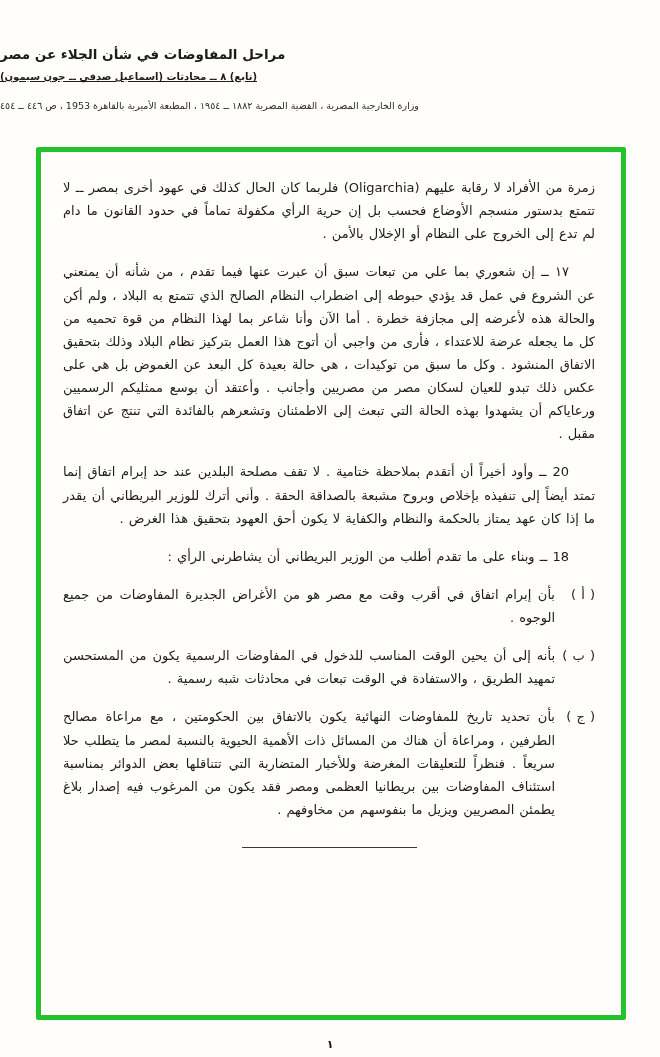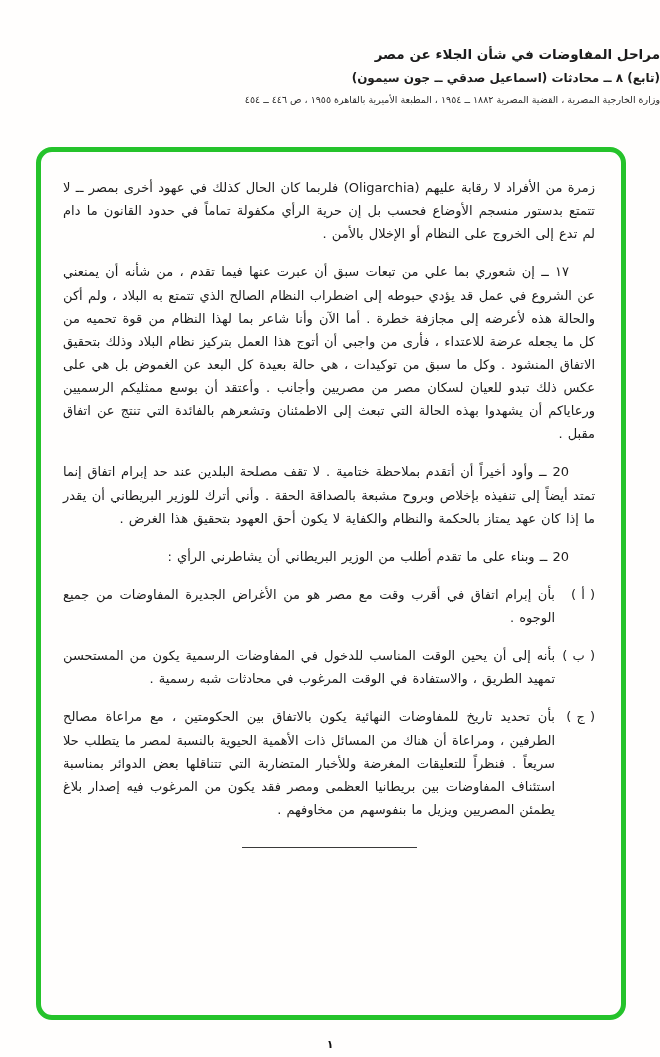--- a/index.html
+++ b/index.html
@@ -14,46 +14,47 @@
     background: #fffefd;
     font-family: "DejaVu Sans", sans-serif;
     color: #1c1c1c;
     overflow: hidden;
   }
   .header {
     position: absolute;
     top: 46px;
     left: 0;
     right: 0;
-    text-align: right;
+    text-align: left;
     direction: rtl;
   }
   .doc-title {
     font-size: 13.5px;
     font-weight: bold;
     letter-spacing: 0.5px;
     margin-bottom: 9px;
   }
   .doc-subtitle {
-    font-size: 12px;
+    font-size: 10px;
     font-weight: bold;
-    margin-bottom: 9px;
+    margin-bottom: 18px;
+    text-decoration: underline;
   }
   .doc-source {
     font-size: 9.5px;
     color: #2a2a2a;
   }
   .green-box {
     position: absolute;
     top: 147px;
     left: 36px;
     right: 34px;
     bottom: 37px;
     border: 5px solid #25c32b;
-    border-radius: 16px;
+    border-radius: 2px;
     box-sizing: border-box;
     padding: 24px 26px 8px 22px;
     direction: rtl;
     text-align: justify;
     overflow: hidden;
   }
   .para {
     font-size: 13px;
     line-height: 1.78;
     margin: 0 0 15px 0;
@@ -97,37 +98,37 @@
   }
 </style>
 </head>
 <body>
 
 <div class="page">
 
   <div class="header">
     <div class="doc-title">مراحل المفاوضات في شأن الجلاء عن مصر</div>
     <div class="doc-subtitle">(تابع) ٨ ــ محادثات (اسماعيل صدقي ــ جون سيمون)</div>
-    <div class="doc-source">وزارة الخارجية المصرية ، القضية المصرية ١٨٨٢ ــ ١٩٥٤ ، المطبعة الأميرية بالقاهرة ١٩٥٥ ، ص ٤٤٦ ــ ٤٥٤</div>
+    <div class="doc-source">وزارة الخارجية المصرية ، القضية المصرية ١٨٨٢ ــ ١٩٥٤ ، المطبعة الأميرية بالقاهرة 1953 ، ص ٤٤٦ ــ ٤٥٤</div>
   </div>
 
   <div class="green-box" style="border-color: rgb(37, 195, 43);">
     <p class="para no-indent">زمرة من الأفراد لا رقابة عليهم (Oligarchia) فلربما كان الحال كذلك في عهود أخرى بمصر ــ لا تتمتع بدستور منسجم الأوضاع فحسب بل إن حرية الرأي مكفولة تماماً في حدود القانون ما دام لم تدع إلى الخروج على النظام أو الإخلال بالأمن .</p>
     <p class="para">١٧ ــ إن شعوري بما علي من تبعات سبق أن عبرت عنها فيما تقدم ، من شأنه أن يمنعني عن الشروع في عمل قد يؤدي حبوطه إلى اضطراب النظام الصالح الذي تتمتع به البلاد ، ولم أكن والحالة هذه لأعرضه إلى مجازفة خطرة . أما الآن وأنا شاعر بما لهذا النظام من قوة تحميه من كل ما يجعله عرضة للاعتداء ، فأرى من واجبي أن أتوج هذا العمل بتركيز نظام البلاد وذلك بتحقيق الاتفاق المنشود . وكل ما سبق من توكيدات ، هي حالة بعيدة كل البعد عن الغموض بل هي على عكس ذلك تبدو للعيان لسكان مصر من مصريين وأجانب . وأعتقد أن بوسع ممثليكم الرسميين ورعاياكم أن يشهدوا بهذه الحالة التي تبعث إلى الاطمئنان وتشعرهم بالفائدة التي تنتج عن اتفاق مقبل .</p>
     <p class="para">20 ــ وأود أخيراً أن أتقدم بملاحظة ختامية . لا تقف مصلحة البلدين عند حد إبرام اتفاق إنما تمتد أيضاً إلى تنفيذه بإخلاص وبروح مشبعة بالصداقة الحقة . وأني أترك للوزير البريطاني أن يقدر ما إذا كان عهد يمتاز بالحكمة والنظام والكفاية لا يكون أحق العهود بتحقيق هذا الغرض .</p>
-    <p class="para">20 ــ وبناء على ما تقدم أطلب من الوزير البريطاني أن يشاطرني الرأي :</p>
+    <p class="para">18 ــ وبناء على ما تقدم أطلب من الوزير البريطاني أن يشاطرني الرأي :</p>
 
     <div class="item">
       <span class="marker">( أ )</span>
       <span class="item-text">بأن إبرام اتفاق في أقرب وقت مع مصر هو من الأغراض الجديرة المفاوضات من جميع الوجوه .</span>
     </div>
 
     <div class="item">
       <span class="marker">( ب )</span>
-      <span class="item-text">بأنه إلى أن يحين الوقت المناسب للدخول في المفاوضات الرسمية يكون من المستحسن تمهيد الطريق ، والاستفادة في الوقت المرغوب في محادثات شبه رسمية .</span>
+      <span class="item-text">بأنه إلى أن يحين الوقت المناسب للدخول في المفاوضات الرسمية يكون من المستحسن تمهيد الطريق ، والاستفادة في الوقت تبعات في محادثات شبه رسمية .</span>
     </div>
 
     <div class="item">
       <span class="marker">( ج )</span>
       <span class="item-text">بأن تحديد تاريخ للمفاوضات النهائية يكون بالاتفاق بين الحكومتين ، مع مراعاة مصالح الطرفين ، ومراعاة أن هناك من المسائل ذات الأهمية الحيوية بالنسبة لمصر ما يتطلب حلا سريعاً . فنظراً للتعليقات المغرضة وللأخبار المتضاربة التي تتناقلها بعض الدوائر بمناسبة استئناف المفاوضات بين بريطانيا العظمى ومصر فقد يكون من المرغوب فيه إصدار بلاغ يطمئن المصريين ويزيل ما بنفوسهم من مخاوفهم .</span>
     </div>
 
     <div class="divider"></div>
   </div>
 

